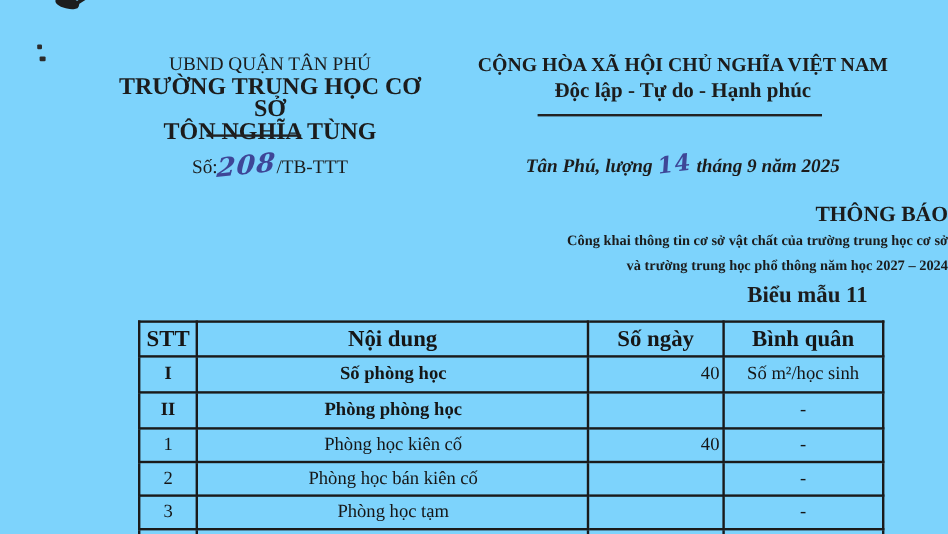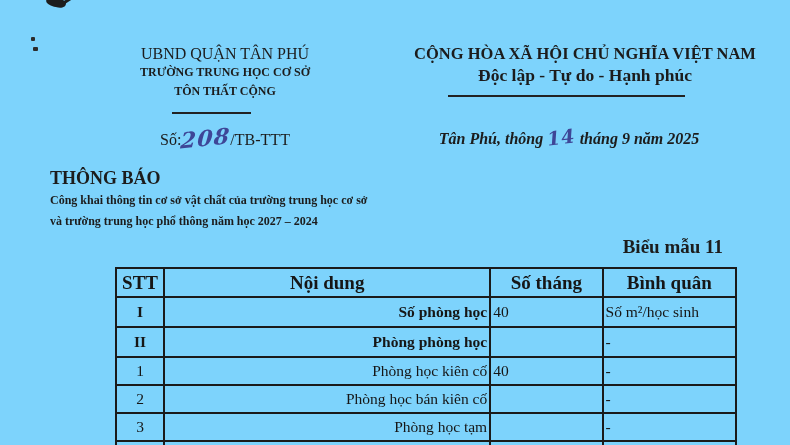--- a/index.html
+++ b/index.html
@@ -16,106 +16,106 @@
   
   .artifact { position:absolute; background:#1d1d1d; }
   .blob  { left:46px; top:-2px; width:20px; height:9px; border-radius:60% 40% 50% 50%; transform:rotate(14deg); }
   .blob-tail { left:62px; top:-1px; width:11px; height:3px; transform:rotate(-32deg); border-radius:2px; }
   .dot-a { left:31px; top:37px; width:4px; height:4px; border-radius:1px; background:#2c2c2c; }
   .dot-b { left:33px; top:47px; width:5px; height:4px; border-radius:1px; background:#2c2c2c; }
 
   
   .hdr-left { position:absolute; left:95px; top:44px; width:260px; text-align:center; line-height:19px; font-size:16px; }
   .hdr-left .b { font-weight:bold; }
-  .school-line { font-size:12px; }
+  .school-line { font-size:20px; }
   .rule-left { position:absolute; left:172px; top:112px; width:79px; height:2px; background:#222; }
   .doc-num { position:absolute; left:95px; top:124px; width:260px; text-align:center; font-size:16px; }
 
   
-  .hdr-right { position:absolute; left:404px; top:44px; width:362px; text-align:center; }
+  .hdr-right { position:absolute; left:388px; top:44px; width:362px; text-align:center; }
   .motto-1 { font-weight:bold; font-size:16.5px; line-height:20px; }
   .motto-2 { font-weight:bold; font-size:17.5px; line-height:23px;font-family:Liberation Serif, serif; }
   .rule-right { position:absolute; left:448px; top:95px; width:237px; height:2px; background:#222; }
   .date-line { position:absolute; left:388px; top:126px; width:362px; text-align:center; font-weight:bold; font-style:italic; font-size:16px; }
 
   
   .hand {
     color:#3e4697;
     font-family:"DejaVu Serif", serif;
     font-style:italic; font-weight:bold;
     display:inline-block;
   }
   .hand-no  { font-size:22px; transform:skewX(-10deg) rotate(-6deg); position:relative; top:1px; letter-spacing:1px; }
   .hand-day { font-size:19px; transform:rotate(-7deg); position:relative; top:0px; letter-spacing:1px; }
 
   
-  .title-block { position:absolute; left:50px; top:166px; width:740px; text-align:left; }
+  .title-block { position:absolute; left:50px; top:166px; width:740px; text-align:right; }
   .doc-title { font-weight:bold; font-size:18px; line-height:24px; }
   .doc-sub   { font-weight:bold; font-size:12px; line-height:21px; }
   .form-label { position:absolute; top:236px; right:67px; font-weight:bold; font-size:19px; }
 
   
   .tbl-wrap { position:absolute; left:115px; top:267px; }
   table { border-collapse:collapse; table-layout:fixed; width:622px; font-size:15.5px; color:#161616; }
   th, td { border:2px solid #1a1a1a; padding:0 2px; overflow:hidden; white-space:nowrap; }
   th { font-weight:bold; font-size:19px; height:29px; text-align:center; }
   td { height:28px; }
   tr.r-tall td { height:30px; }
   td.c-stt { text-align:center; }
-  td.c-nd  { text-align:right; padding-left:3px;font-family:Liberation Serif, serif; }
-  td.c-sl  { text-align:left;border-radius:13px; }
-  td.c-bq  { }
+  td.c-nd  { text-align:center; padding-left:3px;font-family:Liberation Serif, serif; }
+  td.c-sl  { text-align:right;border-radius:13px; }
+  td.c-bq  { text-align:center; }
   tr.section td.c-stt, tr.section td.c-nd { font-weight:bold; }
   tr.stub td { height:20px; }
 </style>
 </head>
 <body>
 
 <div class="page">
 
   <div class="artifact blob"></div>
   <div class="artifact blob-tail"></div>
   <div class="artifact dot-a"></div>
   <div class="artifact dot-b"></div>
 
   <div class="hdr-left">
     <div>UBND QUẬN TÂN PHÚ</div>
     <div class="b school-line">TRƯỜNG TRUNG HỌC CƠ SỞ</div>
-    <div class="b school-line">TÔN THẤT CỘNG</div>
+    <div class="b school-line">TÔN NGHĨA TÙNG</div>
   </div>
   <div class="rule-left"></div>
   <div class="doc-num"><span>Số:</span><span class="hand hand-no">208</span><span>/TB-TTT</span></div>
 
   <div class="hdr-right">
     <div class="motto-1">CỘNG HÒA XÃ HỘI CHỦ NGHĨA VIỆT NAM</div>
     <div class="motto-2">Độc lập - Tự do - Hạnh phúc</div>
   </div>
   <div class="rule-right"></div>
-  <div class="date-line"><span>Tân Phú, thông </span><span class="hand hand-day">14</span><span> tháng 9 năm 2025</span></div>
+  <div class="date-line"><span>Tân Phú, lượng </span><span class="hand hand-day">14</span><span> tháng 9 năm 2025</span></div>
 
   <div class="title-block">
     <div class="doc-title">THÔNG BÁO</div>
     <div class="doc-sub">Công khai thông tin cơ sở vật chất của trường trung học cơ sở</div>
     <div class="doc-sub">và trường trung học phổ thông năm học 2027 – 2024</div>
   </div>
   <div class="form-label">Biểu mẫu 11</div>
 
   <div class="tbl-wrap">
     <table>
       <colgroup>
         <col style="width:48px">
           <col style="width:325px">
           <col style="width:112px">
           <col style="width:133px">
       </colgroup>
       <thead>
         <tr>
           <th>STT</th>
           <th>Nội dung</th>
-          <th>Số tháng</th>
+          <th>Số ngày</th>
           <th>Bình quân</th>
         </tr>
       </thead>
       <tbody>
         <tr class="section r-tall">
           <td class="c-stt">I</td>
           <td class="c-nd">Số phòng học</td>
           <td class="c-sl">40</td>
           <td class="c-bq">Số m²/học sinh</td>
         </tr>

